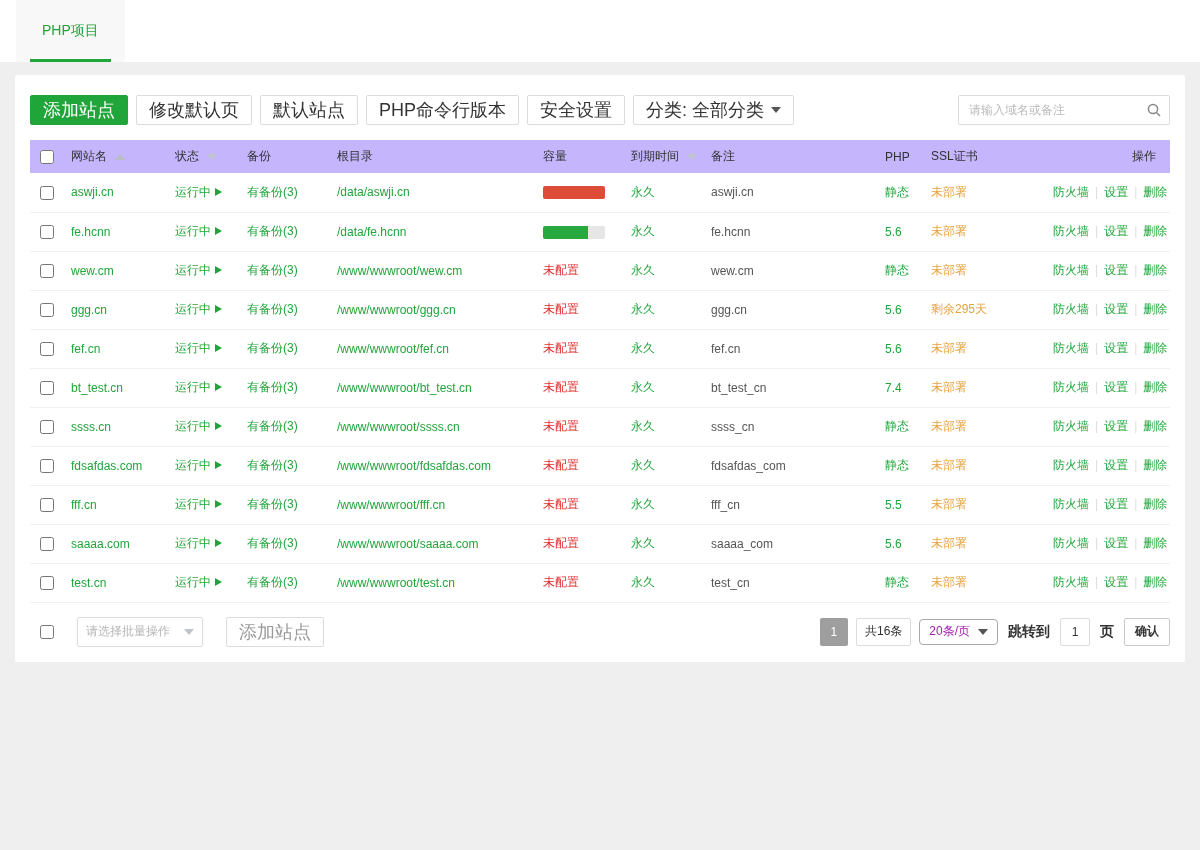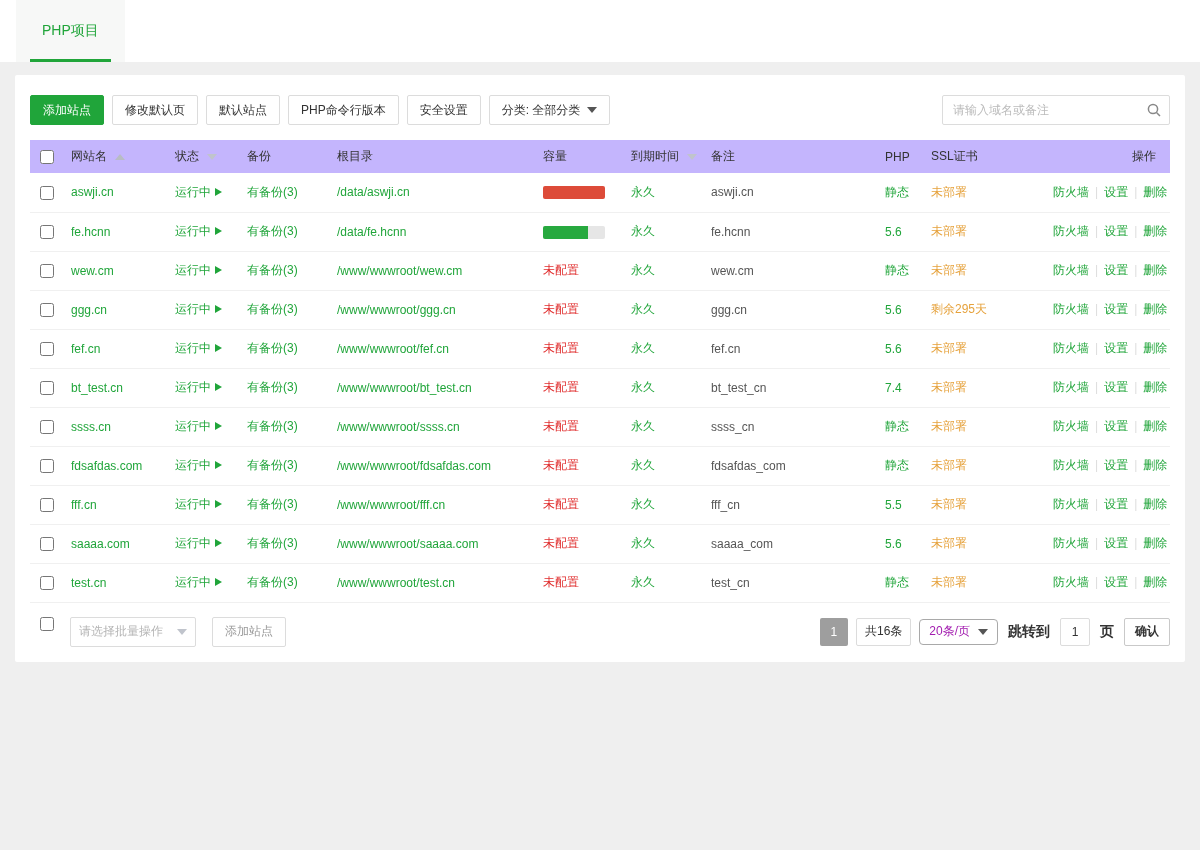--- a/index.html
+++ b/index.html
@@ -12,24 +12,24 @@
   
   .tabbar { background:#fff; height:62px; display:flex; align-items:stretch; padding-left:16px; }
   .tab { padding:0 26px; display:flex; align-items:center; font-size:14px; color:#333; cursor:pointer; position:relative; }
   .tab.active { color:#20a53a; background:#f7f8f7; }
   .tab.active::after { content:""; position:absolute; left:14px; right:14px; bottom:0; height:3px; background:#20a53a; }
   
   .card { background:#fff; margin:13px 15px 0; padding:20px 15px 15px; border-radius:2px; min-height:562px; }
   
   .toolbar { display:flex; align-items:center; gap:8px; }
   .btn { height:30px; padding:0 12px; background:#fff; border:1px solid #dcdcdc; border-radius:2px;
-         font-size:12px; color:#333; cursor:pointer; display:inline-flex; align-items:center; gap:7px;
+         font-size:18px; color:#333; cursor:pointer; display:inline-flex; align-items:center; gap:7px;
          font-family:inherit; white-space:nowrap; }
   .btn-primary { background:#20a53a; border-color:#20a53a; color:#fff; }
-  .search-box { margin-left:auto; position:relative; width:228px; }
+  .search-box { margin-left:auto; position:relative; width:212px; }
   .search-box input { width:100%; height:30px; border:1px solid #dcdcdc; border-radius:2px;
                       padding:0 30px 0 10px; font-size:12px; color:#333; font-family:inherit; }
   .search-box input::placeholder { color:#bbb; }
   .search-icon { position:absolute; right:8px; top:7px; width:16px; height:16px; }
   
   .caret { display:inline-block; width:0; height:0; }
   .caret.down-dark { border-left:5px solid transparent; border-right:5px solid transparent; border-top:6px solid #555; }
   .caret.down-gray { border-left:5px solid transparent; border-right:5px solid transparent; border-top:6px solid #c0c4cc; }
   .caret.up-gray   { border-left:5px solid transparent; border-right:5px solid transparent; border-bottom:6px solid #b8bcc4; }
   .sort-caret { margin-left:5px; vertical-align:middle; }
@@ -47,21 +47,21 @@
   .note { color:#555; }
   .ssl { color:#e6a23c; text-decoration:none; cursor:pointer; }
   .cap-text { color:#e02d2d; text-decoration:none; cursor:pointer; }
   .cap-bar { display:inline-block; width:62px; height:13px; background:#e6e6e6; border-radius:2px;
              overflow:hidden; vertical-align:middle; cursor:pointer; }
   .bar-fill { display:block; height:100%; }
   .ops { text-align:right; padding-right:10px; }
   .sep { color:#ddd; margin:0 6px; }
   th.ops-h { text-align:right; padding-right:14px; }
   
-  .footer { display:flex; margin-top:14px; gap:16px; padding-left:10px; }
+  .footer { display:flex; align-items:center; margin-top:14px; gap:23px; padding-left:10px; }
   .batch-select { width:126px; height:30px; border:1px solid #dcdcdc; border-radius:2px; display:flex;
                   align-items:center; justify-content:space-between; padding:0 8px; color:#b5b5b5;
                   cursor:pointer; background:#fff; }
   .batch-btn { color:#999; }
   .pager { margin-left:auto; display:flex; align-items:center; gap:8px; }
   .page-num { min-width:28px; height:28px; background:#9e9e9e; color:#fff; display:flex;
               align-items:center; justify-content:center; border-radius:2px; cursor:pointer; }
   .total-box { height:28px; border:1px solid #dcdcdc; display:flex; align-items:center;
                padding:0 8px; border-radius:2px; color:#333; }
   .page-size { height:14px; border:1px solid #a9a9a9; border-radius:4px; display:flex; align-items:center;

